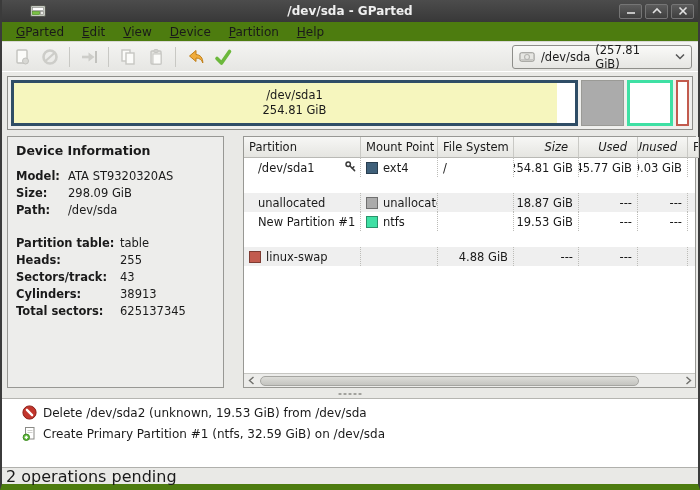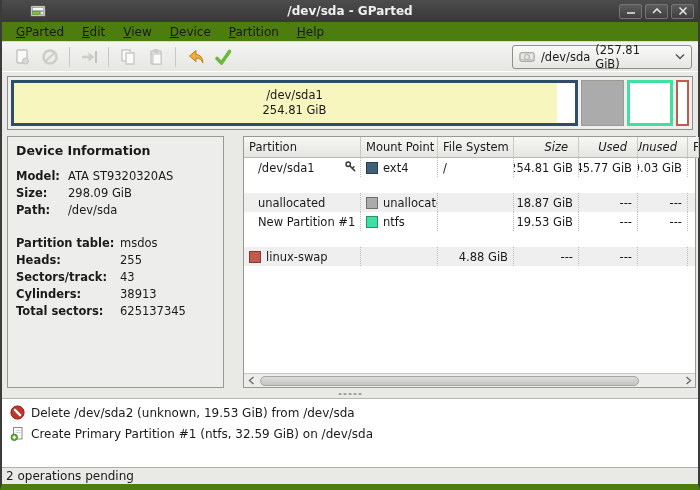--- a/index.html
+++ b/index.html
@@ -80,28 +80,28 @@
   .hs-thumb { position:absolute; left:2px; top:1.5px; height:10px; width:calc(100% - 44px);
               background:linear-gradient(#dcdcd8,#c4c4c0); border:1px solid #a5a5a1; border-radius:6px; }
 
   
   .splitter { height:8px; flex:none; display:flex; align-items:center; justify-content:center; }
   .grip { width:26px; height:4px;
           background-image:radial-gradient(circle, #9a9a96 1.1px, transparent 1.2px);
           background-size:5px 4px; background-position:center; }
 
   
-  .ops { height:69px; flex:none; background:#fff; border-top:1px solid #b5b5b1; padding:3px 8px; overflow:hidden; }
+  .ops { height:69px; flex:none; background:#fff; border-top:1px solid #b5b5b1; padding:3px 20px; overflow:hidden; }
   .op-row { display:flex; align-items:center; height:21px; gap:6px; }
   .op-icon { width:15px; height:15px; flex:none; display:flex; align-items:center; }
   .op-text { font-size:12px; }
 
   
   .statusbar { height:17px; flex:none; background:#e9e9e6; border-top:1px solid #b0b0ac;
-               display:flex; align-items:center; padding-left:4px; font-size:12px; }
+               display:flex; align-items:center; padding-left:4px; font-size:16px; }
 </style>
 </head>
 <body>
 
 <div class="window">
 
   <div class="titlebar">
     <span class="title-text">/dev/sda - GParted</span>
     <span class="app-icon">
       <svg width="16" height="14" viewBox="0 0 16 14">
@@ -230,21 +230,21 @@
               <span class="di-value">298.09 GiB</span>
             </div>
             <div class="di-row">
               <span class="di-label">Path:</span>
               <span class="di-value">/dev/sda</span>
             </div>
           </div>
           <div class="di-group">
             <div class="di-row">
               <span class="di-label">Partition table:</span>
-              <span class="di-value">msdos</span>
+              <span class="di-value">table</span>
             </div>
             <div class="di-row">
               <span class="di-label">Heads:</span>
               <span class="di-value">255</span>
             </div>
             <div class="di-row">
               <span class="di-label">Sectors/track:</span>
               <span class="di-value">43</span>
             </div>
             <div class="di-row">

